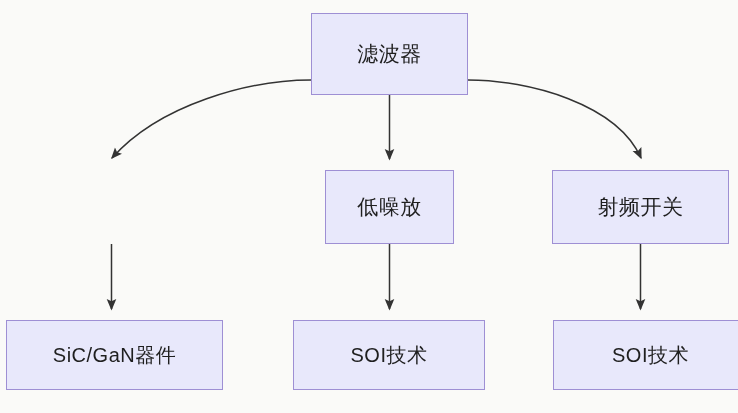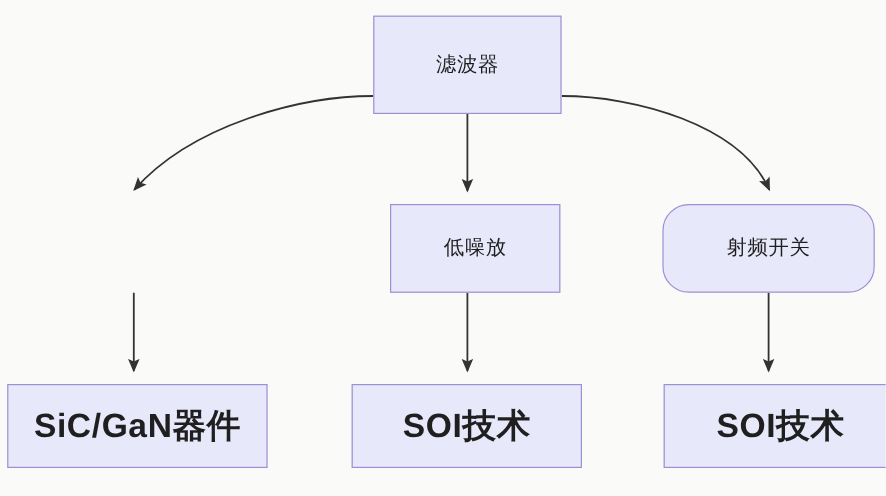--- a/index.html
+++ b/index.html
@@ -30,40 +30,39 @@
   .node {
     position: absolute;
     box-sizing: border-box;
     background: #e8e8fb;
     border: 1.6px solid #9e8fd4;
     display: flex;
     align-items: center;
     justify-content: center;
     text-align: center;
     color: #1f1f1f;
-    font-size: 17px;
+    font-size: 21px;
     line-height: 1.2;
     letter-spacing: 0.5px;
     z-index: 2;
   }
   .node.leaf {
-    font-size: 28px;
-    font-weight: bold;
+    font-size: 20px;
   }
   .node-label {
     display: block;
     padding: 0 6px;
     white-space: nowrap;
   }
   
   #node-root     { left: 311px; top: 13px;  width: 157px; height: 82px; }
   
   #node-pa       { left: 8px;   top: 170px; width: 207px; height: 74px; }
-  #node-lna      { left: 325px; top: 170px; width: 142px; height: 74px; }
-  #node-rfsw     { left: 552px; top: 170px; width: 177px; height: 74px; border-radius: 22px; }
+  #node-lna      { left: 325px; top: 170px; width: 129px; height: 74px; }
+  #node-rfsw     { left: 552px; top: 170px; width: 177px; height: 74px; }
   
   #node-sicgan   { left: 6px;   top: 320px; width: 217px; height: 70px; }
   #node-cmos     { left: 293px; top: 320px; width: 192px; height: 70px; }
   #node-soi      { left: 553px; top: 320px; width: 195px; height: 70px; }
 </style>
 </head>
 <body>
 
 <div id="diagram-root">
 

